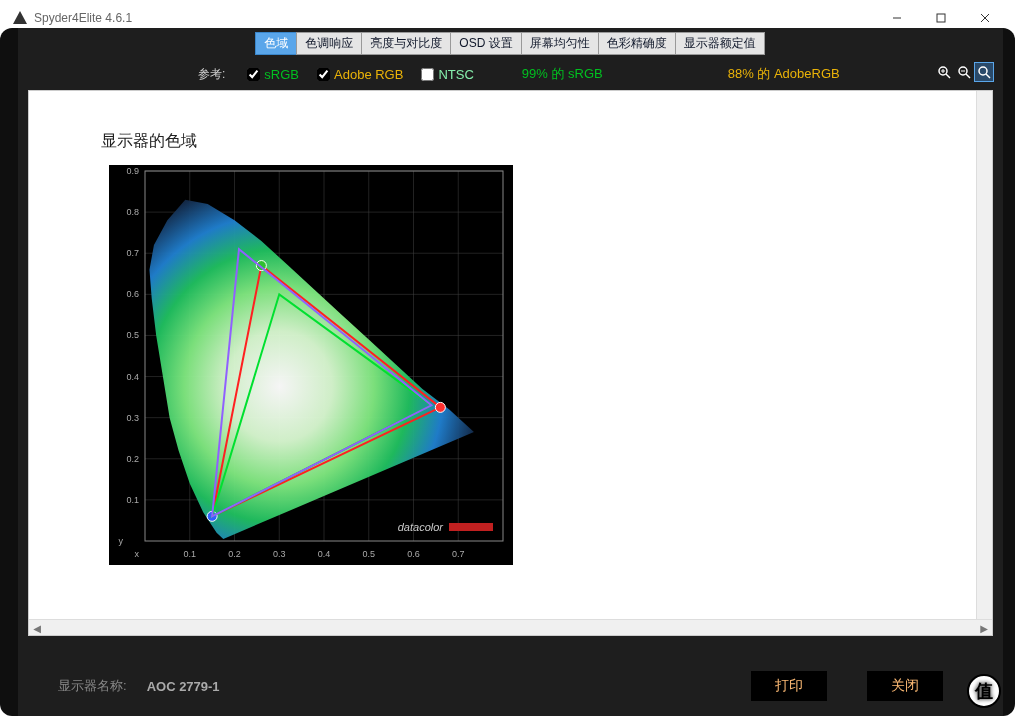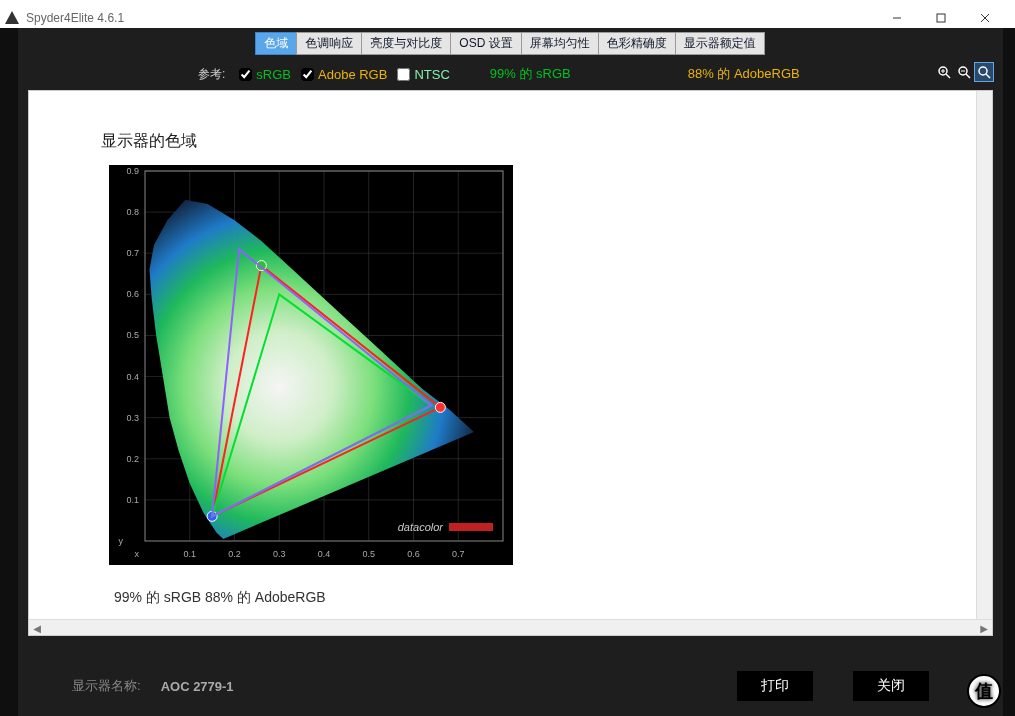--- a/index.html
+++ b/index.html
@@ -1,50 +1,50 @@
 <!DOCTYPE html>
 <html><head>
 <meta charset="utf-8">
 <style>
   * { box-sizing: border-box; margin: 0; padding: 0; font-family: "Microsoft YaHei", Arial, sans-serif; }
   body { width: 1015px; height: 716px; background: #fff; overflow: hidden; position: relative; }
-  .titlebar { height: 36px; background: #fff; display: flex; align-items: center; padding: 0 8px 0 4px; font-size: 12px; color: #666; border-bottom: 1px solid #eee; }
+  .titlebar { height: 36px; background: #fff; display: flex; align-items: center; padding: 0 8px 0 12px; font-size: 12px; color: #666; border-bottom: 1px solid #eee; }
   .titlebar .app-icon { width: 16px; height: 16px; margin-right: 6px; }
   .titlebar .title { flex: 1; }
   .titlebar .wbtn { width: 44px; height: 28px; display: flex; align-items: center; justify-content: center; color: #555; cursor: pointer; }
-  .app-body { position: absolute; left: 0; right: 0; top: 28px; bottom: 0; background: #0f0f0f; }
+  .app-body { position: absolute; left: 0; right: 0; top: 28px; bottom: 0; background: #0f0f0f; border-radius: 12px; }
   .inner { position: absolute; left: 18px; right: 12px; top: 0; bottom: 0; background: #1e1e1e; }
   .tabs { display: flex; justify-content: center; gap: 0; padding-top: 4px; }
   .tab { background: #e5e5e5; color: #0f172a; font-size: 12px; padding: 2px 8px; border: 1px solid #999; border-bottom: 1px solid #999; cursor: pointer; margin-left: -1px; }
   .tab.active { background: #5aa6ea; color: #fff; border-color: #3a86ca; }
-  .reference-row { display: flex; align-items: center; gap: 10px; padding: 10px 22px 6px 180px; font-size: 13px; color: #aaa; position: relative; }
+  .reference-row { display: flex; align-items: center; gap: 18px; padding: 10px 22px 6px 180px; font-size: 13px; color: #aaa; position: relative; }
   .ref-label { color: #ccc; font-size: 12px; margin-right: 4px; }
   .cbwrap { display: inline-flex; align-items: center; gap: 4px; }
   .cbwrap input { width: 13px; height: 13px; accent-color: #000; }
   .srgb-t { color: #00c020; }
   .adobe-t { color: #eab308; }
   .ntsc-t { color: #86efac; }
   .coverage { margin-left: 30px; }
   .coverage2 { margin-left: 107px; }
   .zoom-icons { position: absolute; right: 10px; top: 8px; display: flex; gap: 2px; }
   .zoom-icons .zicon { width: 18px; height: 18px; display: flex; align-items: center; justify-content: center; cursor: pointer; }
   .zoom-icons .zicon.sel { outline: 1px solid #5aa6ea; background: #2a4a6a; }
   .canvas-wrap { position: absolute; left: 10px; right: 10px; top: 62px; bottom: 80px; background: #fff; border: 1px solid #ccc; overflow: hidden; }
   .canvas-h-scroll { position: absolute; left: 0; right: 0; bottom: 0; height: 16px; background: #f0f0f0; border-top: 1px solid #ddd; }
   .canvas-h-scroll .arrow { position: absolute; top: 0; width: 16px; height: 16px; display: flex; align-items: center; justify-content: center; color: #777; font-size: 10px; }
   .canvas-v-scroll { position: absolute; right: 0; top: 0; bottom: 16px; width: 16px; background: #f0f0f0; border-left: 1px solid #ddd; }
   .gamut-title { position: absolute; left: 72px; top: 40px; font-size: 16px; color: #222; }
   .chart-box { position: absolute; left: 80px; top: 74px; width: 404px; height: 400px; background: #000; }
   .chart-svg { width: 100%; height: 100%; }
   .cutoff-text { position: absolute; left: 85px; top: 498px; font-size: 14px; color: #333; }
-  .footer { position: absolute; left: 0; right: 0; bottom: 0; height: 60px; display: flex; align-items: center; padding: 0 54px; color: #888; font-size: 13px; }
+  .footer { position: absolute; left: 0; right: 0; bottom: 0; height: 60px; display: flex; align-items: center; padding: 0 40px; color: #888; font-size: 13px; }
   .footer .mon-label { color: #888; }
   .footer .mon-name { color: #aaa; font-weight: bold; margin-left: 20px; }
   .footer .spacer { flex: 1; }
-  .footer .link { color: #ffffff; margin: 0 20px; cursor: pointer; font-size: 14px; padding: 6px 24px; background: #000; }
+  .footer .link { color: #fdba74; margin: 0 20px; cursor: pointer; font-size: 14px; padding: 6px 24px; background: #000; }
   .watermark { position: absolute; right: 0; bottom: 8px; display: flex; align-items: center; background: rgba(0,0,0,0); color: #fff; font-size: 22px; font-weight: bold; padding: 0 8px; text-shadow: 0 0 4px #000; }
   .watermark .wm-circle { width: 34px; height: 34px; border-radius: 50%; background: #fff; color: #000; display: flex; align-items: center; justify-content: center; font-size: 18px; margin-right: 6px; border: 2px solid #000; }
 </style>
 </head>
 <body>
 
 <div class="titlebar">
   <svg class="app-icon" viewBox="0 0 16 16">
       <polygon points="8,1 15,14 1,14" fill="#333"></polygon>
     </svg>
@@ -176,21 +176,20 @@
             <path d="M331.34999999999997,242.38888888888889 L152.35000000000002,100.55555555555554 L103.12499999999999,351.3333333333333 Z" fill="none" stroke="#ff2020" stroke-width="2"></path>
             <circle cx="331.34999999999997" cy="242.38888888888889" r="5" fill="#ff3030" stroke="#fff" stroke-width="1"></circle>
             <circle cx="152.35000000000002" cy="100.55555555555554" r="5" fill="#30c030" stroke="#fff" stroke-width="1"></circle>
             <circle cx="103.12499999999999" cy="351.3333333333333" r="5" fill="#3060ff" stroke="#fff" stroke-width="1"></circle>
             <path d="M322.4,240.33333333333331 L170.24999999999997,129.33333333333334 L103.12499999999999,351.3333333333333 Z" fill="none" stroke="#00e030" stroke-width="2"></path>
             <path d="M322.4,240.33333333333331 L129.97499999999997,84.11111111111114 L103.12499999999999,351.3333333333333 Z" fill="none" stroke="#9060ff" stroke-width="2"></path>
             <text x="334" y="366" fill="#ccc" font-size="11" font-style="italic" text-anchor="end">datacolor</text>
             <rect x="340" y="358" width="44" height="8" fill="#c02020"></rect>
           </svg>
       </div>
-      <div class="cutoff-text">99% 的 sRGB        88% 的 AdobeRGB</div>
       <div class="canvas-v-scroll"></div>
       <div class="canvas-h-scroll">
         <div class="arrow" style="left:0">◀</div>
         <div class="arrow" style="right:0">▶</div>
       </div>
     </div>
 
     <div class="footer">
       <span class="mon-label">显示器名称:</span>
       <span class="mon-name">AOC 2779-1</span>

